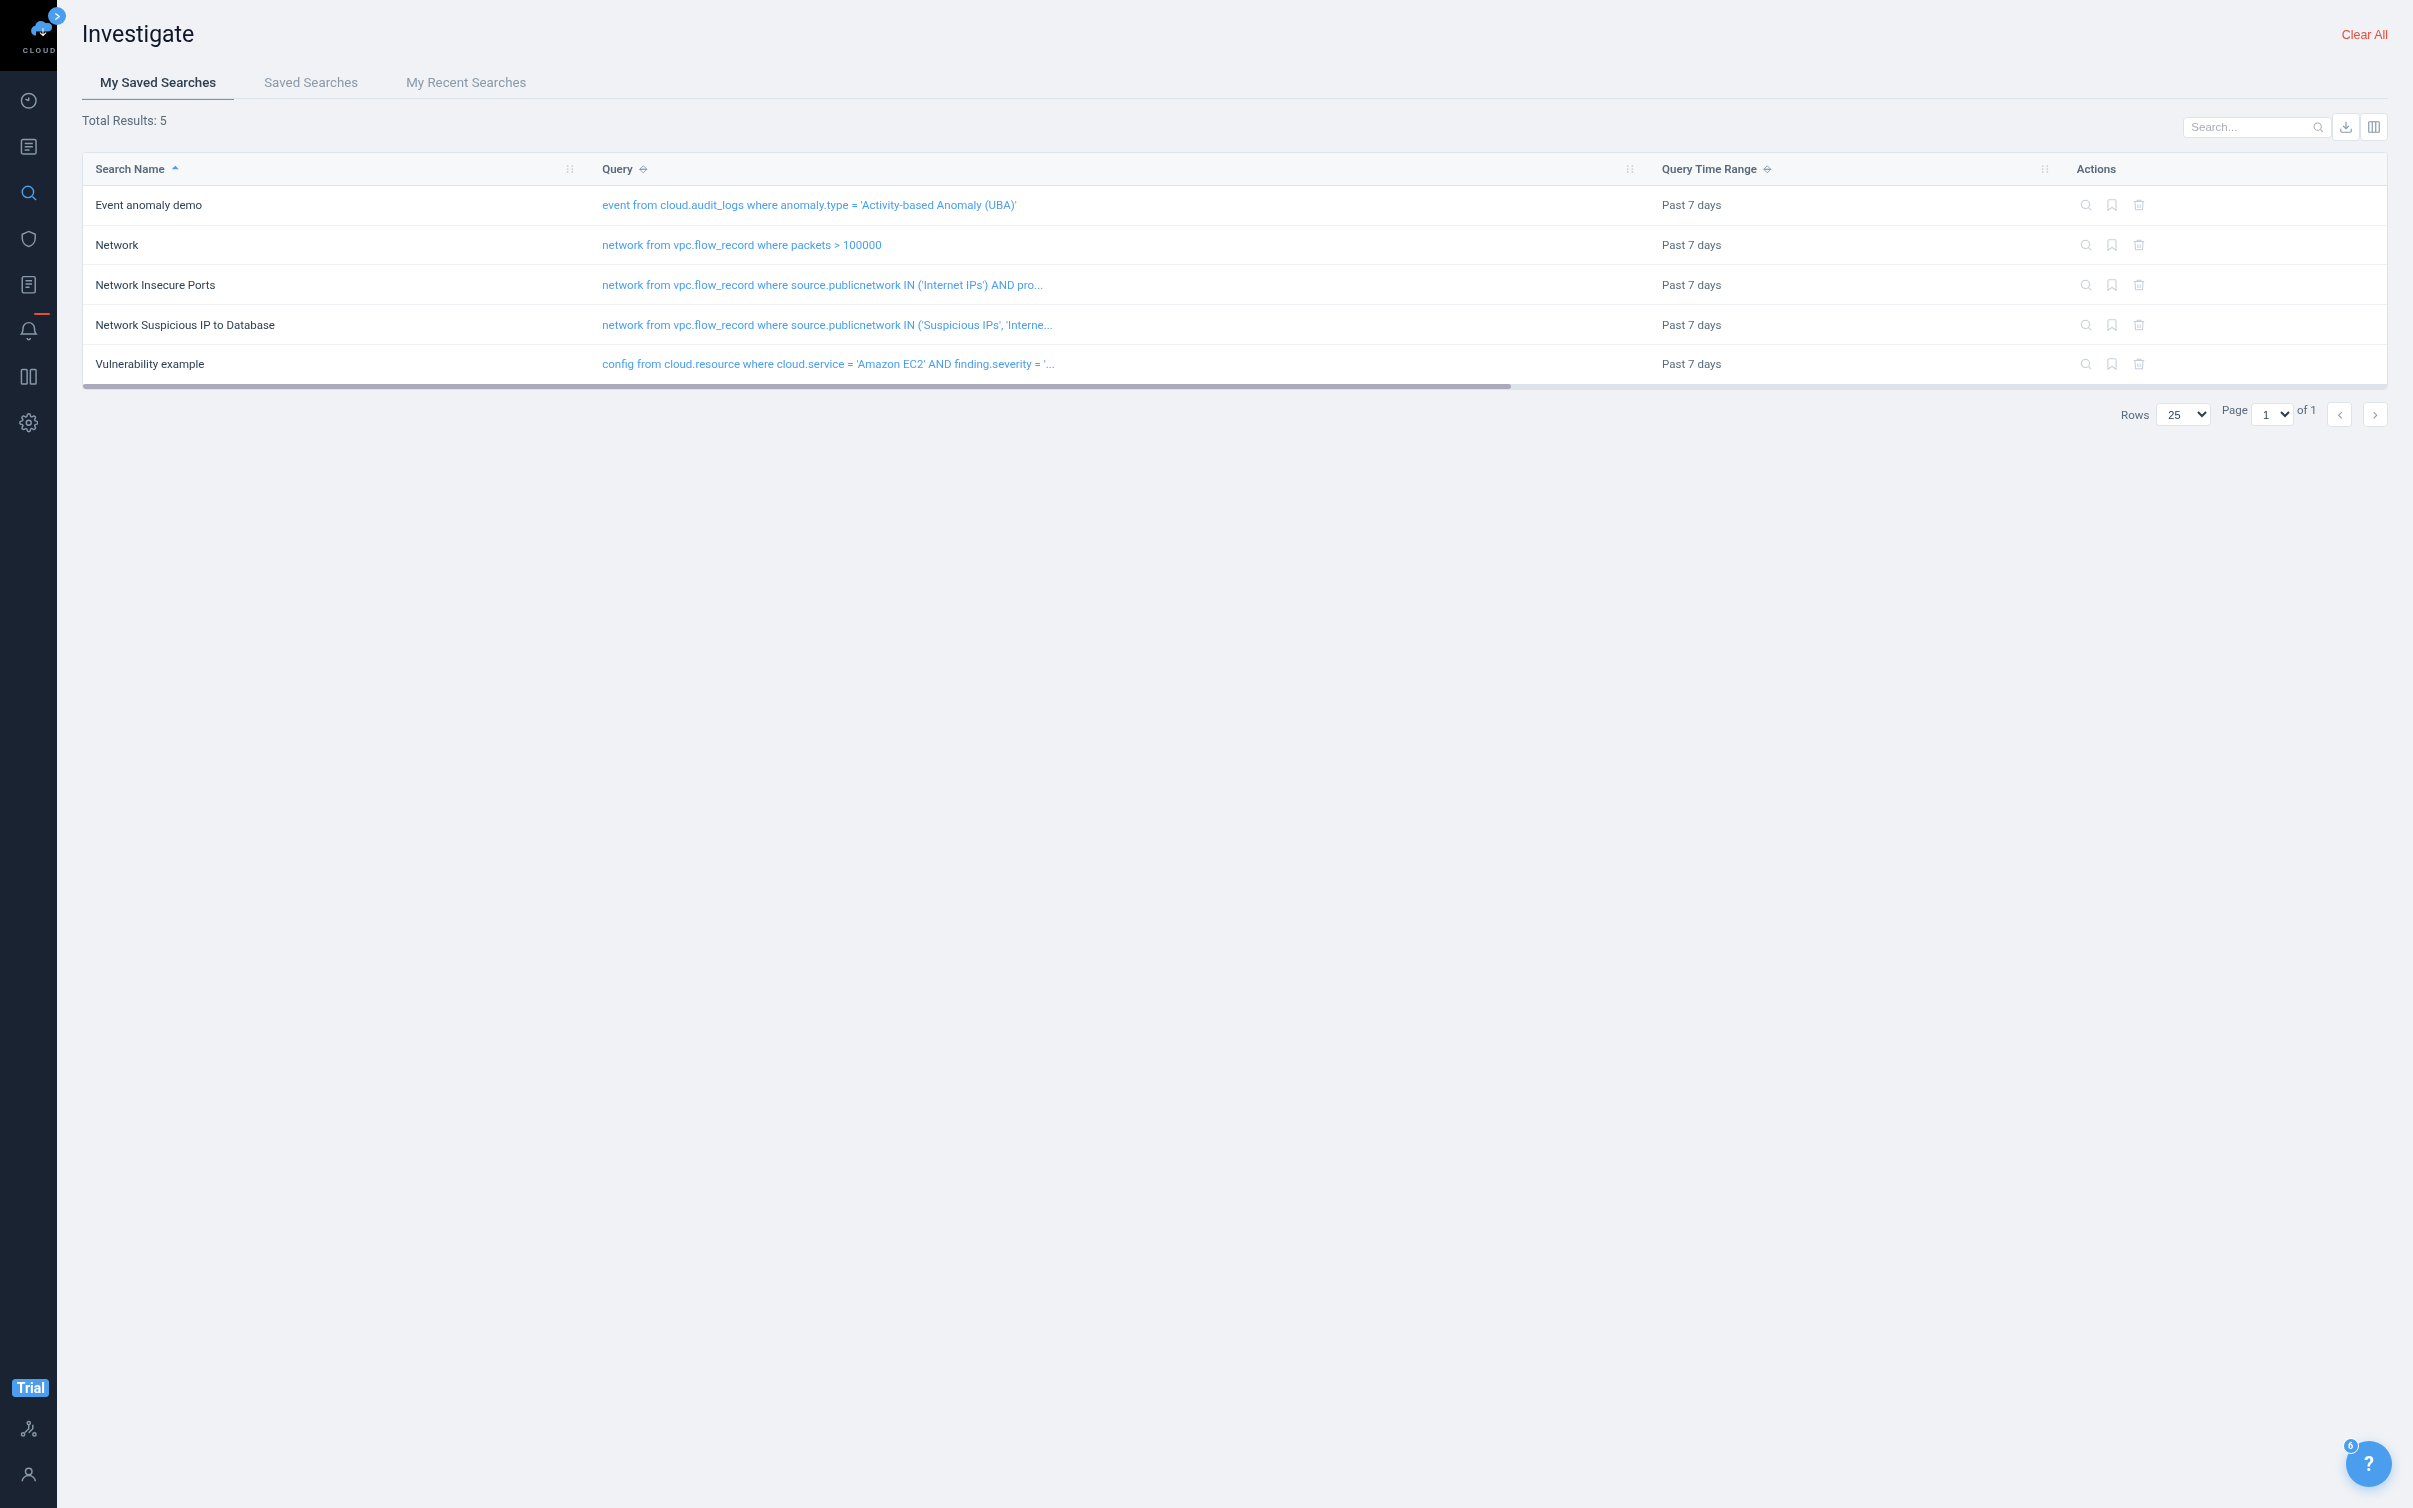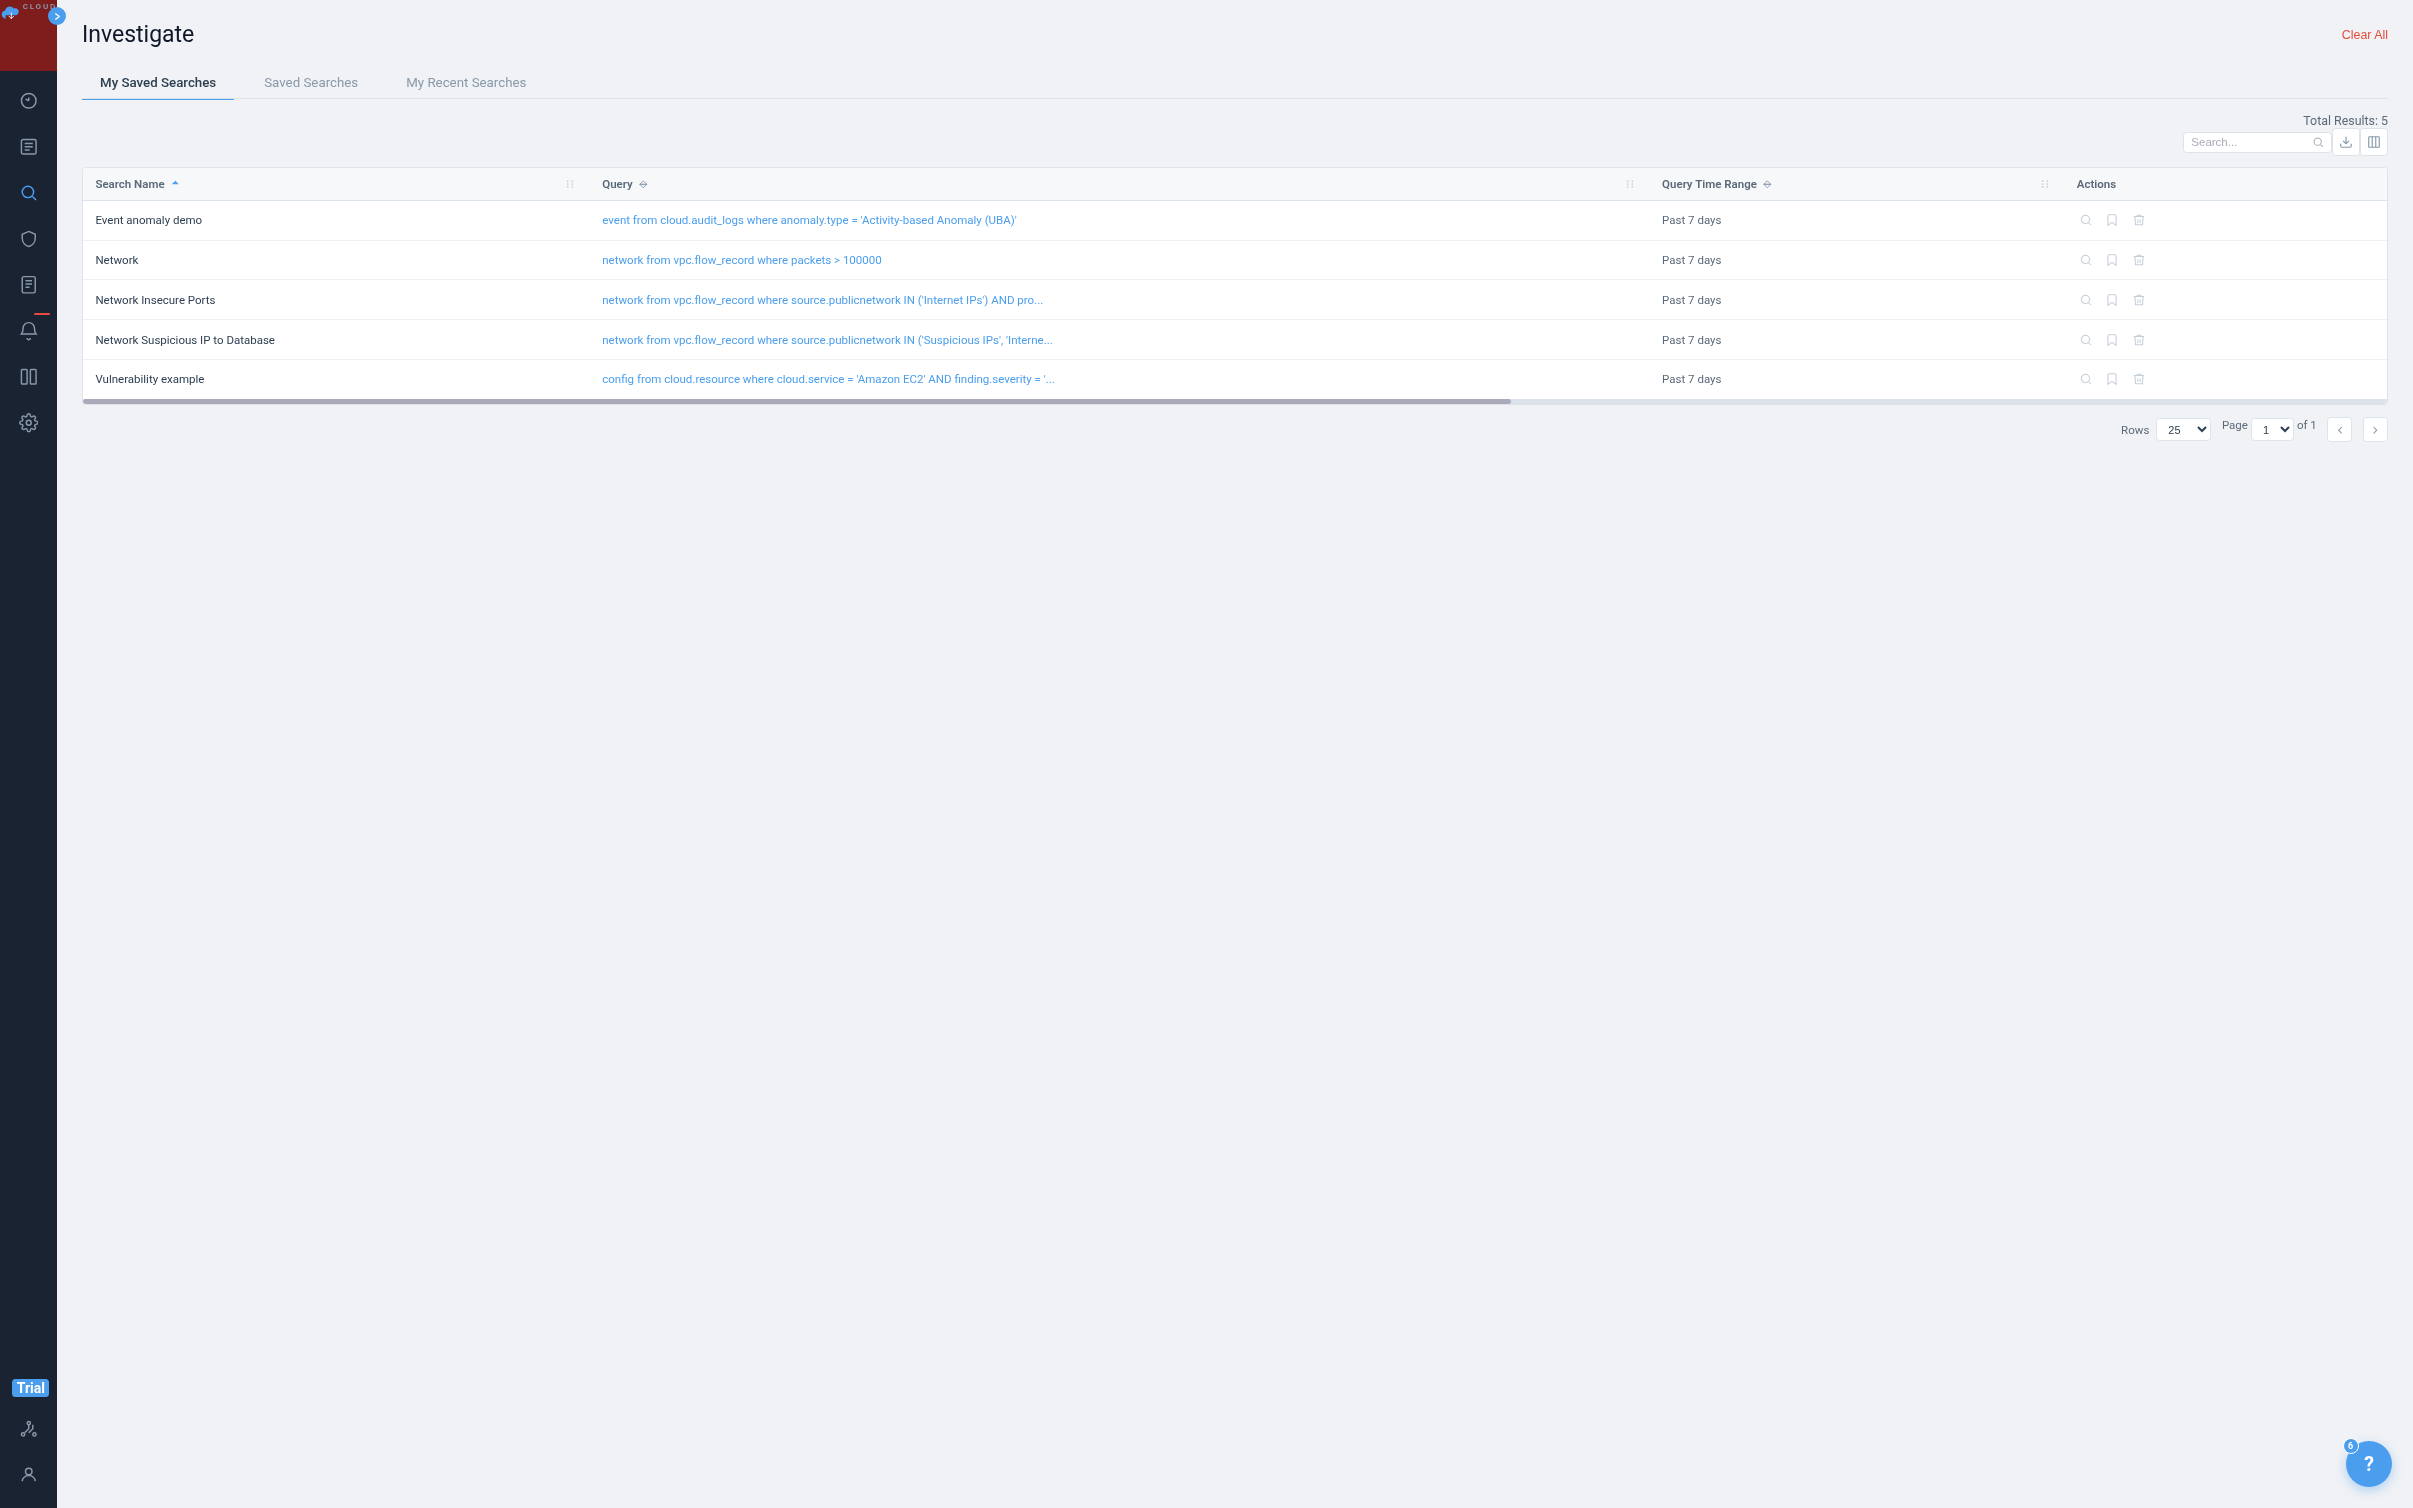--- a/index.html
+++ b/index.html
@@ -13,24 +13,24 @@
       flex-direction: column;
       align-items: center;
       padding: 0;
       flex-shrink: 0;
       position: relative;
     }
     .sidebar-logo {
       width: 57px;
       height: 71px;
       display: flex;
-      flex-direction: row;
-      align-items: flex-start;
+      flex-direction: column;
+      align-items: flex-end;
       justify-content: center;
-      background: #7f1d1d;
+      background: #000000;
       cursor: pointer;
       position: relative;
     }
     .sidebar-logo-icon {
       width: 28px;
       height: 28px;
       color: #4a9eed;
     }
     .sidebar-logo-text {
       color: #8899aa;
@@ -220,24 +220,23 @@
     }
     .tab.active {
       color: #2c3e50;
       border-bottom-color: #4a9eed;
       font-weight: 500;
     }
 
     
     .table-toolbar {
       display: flex;
-      align-items: flex-end;
+      align-items: flex-start;
       justify-content: space-between;
       margin-bottom: 10.6px;
-      flex-direction: column;
     }
     .total-results {
       font-size: 12.4px;
       color: #5a6a7a;
     }
     .table-actions {
       display: flex;
       align-items: center;
     }
     .table-search-box {

